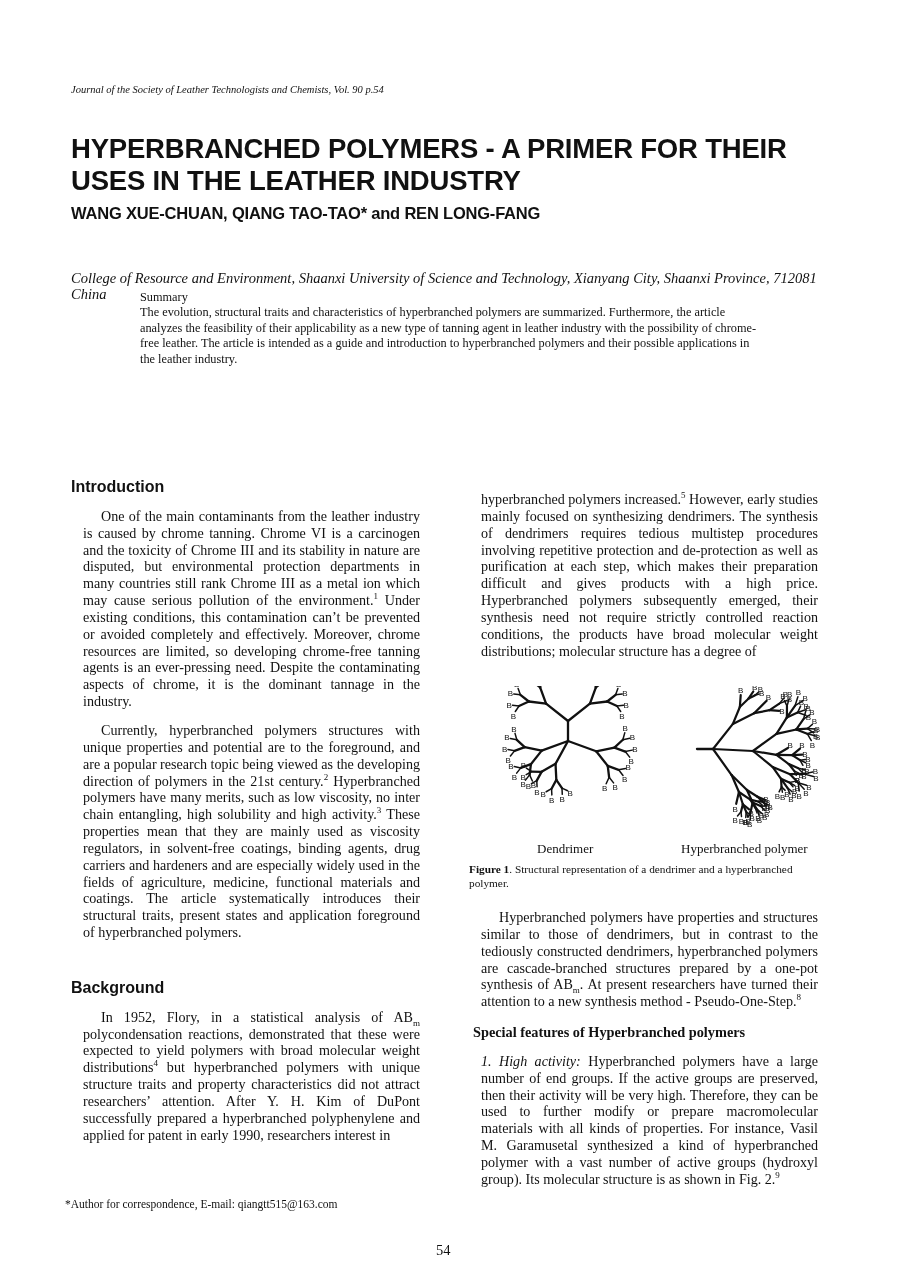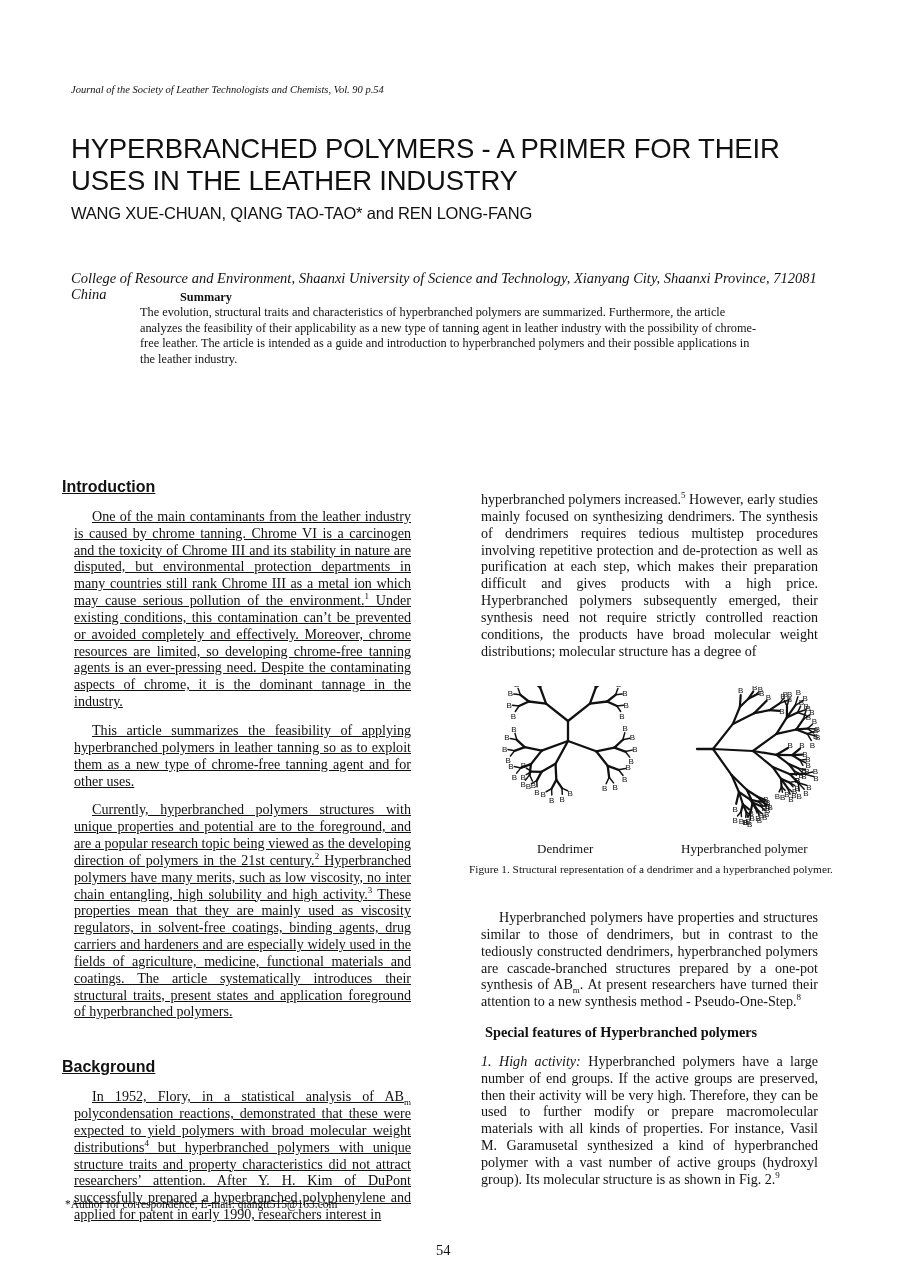--- a/index.html
+++ b/index.html
@@ -1,59 +1,58 @@
 <!DOCTYPE html>
 <html><head>
 <meta charset="utf-8">
 <style>
   html, body { margin: 0; padding: 0; background: #ffffff; }
   body { width: 898px; height: 1281px; position: relative; overflow: hidden; color: #111; font-family: "Liberation Serif", serif; }
   .abs { position: absolute; }
   .journal { left: 71px; top: 84px; font-size: 10.5px; font-style: italic; }
-  .title { left: 71px; top: 133px; width: 780px; font-family: "Liberation Sans", sans-serif; font-weight: normal; font-size: 27.5px; line-height: 32px; letter-spacing: -0.2px; }
-  .authors { left: 71px; top: 204px; font-family: "Liberation Sans", sans-serif; font-weight: normal; font-size: 16.5px; letter-spacing: -0.2px; }
+  .title { left: 71px; top: 133px; width: 780px; font-family: "Liberation Sans", sans-serif; font-weight: bold; font-size: 27.5px; line-height: 32px; letter-spacing: -0.2px; }
+  .authors { left: 71px; top: 204px; font-family: "Liberation Sans", sans-serif; font-weight: bold; font-size: 16.5px; letter-spacing: -0.2px; }
   .affil { left: 71px; top: 230px; width: 760px; font-size: 14.5px; font-style: italic; line-height: 16px; margin-top: 40px; }
   .summary { left: 140px; top: 290px; width: 625px; font-size: 12.3px; line-height: 15.4px; }
-  .summary .h { font-weight: bold; margin-left: 40px; }
+  .summary .h { font-weight: normal; }
   .col { width: 361px; font-size: 14.1px; line-height: 16.85px; text-align: justify; }
   .col p { margin: 12px; text-indent: 18px; }
   .col p.noind { text-indent: 0; }
-  .col-left { left: 62px; top: 479px; text-decoration: underline; }
+  .col-left { left: 71px; top: 479px; }
   .col-right { left: 469px; top: 479px; }
   .sec-h { font-family: "Liberation Sans", sans-serif; font-weight: bold; font-size: 16px; margin: 0 0 4px 0; text-align: left; }
   .sup { font-size: 9px; vertical-align: super; line-height: 0; }
   .sub { font-size: 9px; vertical-align: sub; line-height: 0; }
   .footnote { left: 65px; top: 1198px; font-size: 11.5px; }
   .pagenum { left: 436px; top: 1222px; font-size: 14.5px; margin-top: 20px; }
   .figure { left: 469px; top: 686px; width: 365px; height: 150px; }
   .fig-labels { left: 469px; top: 841px; width: 365px; font-size: 13px; }
   .fig-labels span { position: absolute; top: 0; }
   .caption { left: 469px; top: 862px; width: 365px; font-size: 11.3px; line-height: 14px; }
-  .caption b { font-weight: normal; text-align: right; }
+  .caption b { font-weight: bold; text-align: right; }
   .col-right2 { left: 469px; top: 897px; }
-  .subsec-h { font-weight: bold; font-size: 14.3px; margin: 14px 0 2px 16px; text-align: left; }
+  .subsec-h { font-weight: bold; font-size: 14.3px; margin: 14px 0 2px 4px; text-align: left; }
 </style>
 </head>
 <body>
 
 <div class="abs journal">Journal of the Society of Leather Technologists and Chemists, Vol. 90 p.54</div>
 
 <div class="abs title">HYPERBRANCHED POLYMERS - A PRIMER FOR THEIR USES IN THE LEATHER INDUSTRY</div>
 <div class="abs authors">WANG XUE-CHUAN, QIANG TAO-TAO* and REN LONG-FANG</div>
 <div class="abs affil">College of Resource and Environment, Shaanxi University of Science and Technology, Xianyang City, Shaanxi Province, 712081 China</div>
 
 <div class="abs summary">
   <div class="h">Summary</div>
   <div>The evolution, structural traits and characteristics of hyperbranched polymers are summarized. Furthermore, the article analyzes the feasibility of their applicability as a new type of tanning agent in leather industry with the possibility of chrome-free leather. The article is intended as a guide and introduction to hyperbranched polymers and their possible applications in the leather industry.</div>
 </div>
 
 <div class="abs col col-left">
   <div class="sec-h">Introduction</div>
   <p><span>One of the main contaminants from the leather industry is caused by chrome tanning. Chrome VI is a carcinogen and the toxicity of Chrome III and its stability in nature are disputed, but environmental protection departments in many countries still rank Chrome III as a metal ion which may cause serious pollution of the environment.</span><span class="sup">1</span><span> Under existing conditions, this contamination can’t be prevented or avoided completely and effectively. Moreover, chrome resources are limited, so developing chrome-free tanning agents is an ever-pressing need. Despite the contaminating aspects of chrome, it is the dominant tannage in the industry.</span></p>
-  <p>This article summarizes the feasibility of applying hyperbranched polymers in leather tanning so as to exploit them as a new type of chrome-free tanning agent and for other uses.</p>
   <p><span>Currently, hyperbranched polymers structures with unique properties and potential are to the foreground, and are a popular research topic being viewed as the developing direction of polymers in the 21st century.</span><span class="sup">2</span><span> Hyperbranched polymers have many merits, such as low viscosity, no inter chain entangling, high solubility and high activity.</span><span class="sup">3</span><span> These properties mean that they are mainly used as viscosity regulators, in solvent-free coatings, binding agents, drug carriers and hardeners and are especially widely used in the fields of agriculture, medicine, functional materials and coatings. The article systematically introduces their structural traits, present states and application foreground of hyperbranched polymers.</span></p>
   <div style="height:27px"></div>
   <div class="sec-h">Background</div>
   <p><span>In 1952, Flory, in a statistical analysis of AB</span><span class="sub">m</span><span> polycondensation reactions, demonstrated that these were expected to yield polymers with broad molecular weight distributions</span><span class="sup">4</span><span> but hyperbranched polymers with unique structure traits and property characteristics did not attract researchers’ attention. After Y. H. Kim of DuPont successfully prepared a hyperbranched polyphenylene and applied for patent in early 1990, researchers interest in</span></p>
 </div>
 
 <div class="abs col col-right">
   <p class="noind"><span>hyperbranched polymers increased.</span><span class="sup">5</span><span> However, early studies mainly focused on synthesizing dendrimers. The synthesis of dendrimers requires tedious multistep procedures involving repetitive protection and de-protection as well as purification at each step, which makes their preparation difficult and gives products with a high price. Hyperbranched polymers subsequently emerged, their synthesis need not require strictly controlled reaction conditions, the products have broad molecular weight distributions; molecular structure has a degree of</span></p>
 </div>
 

